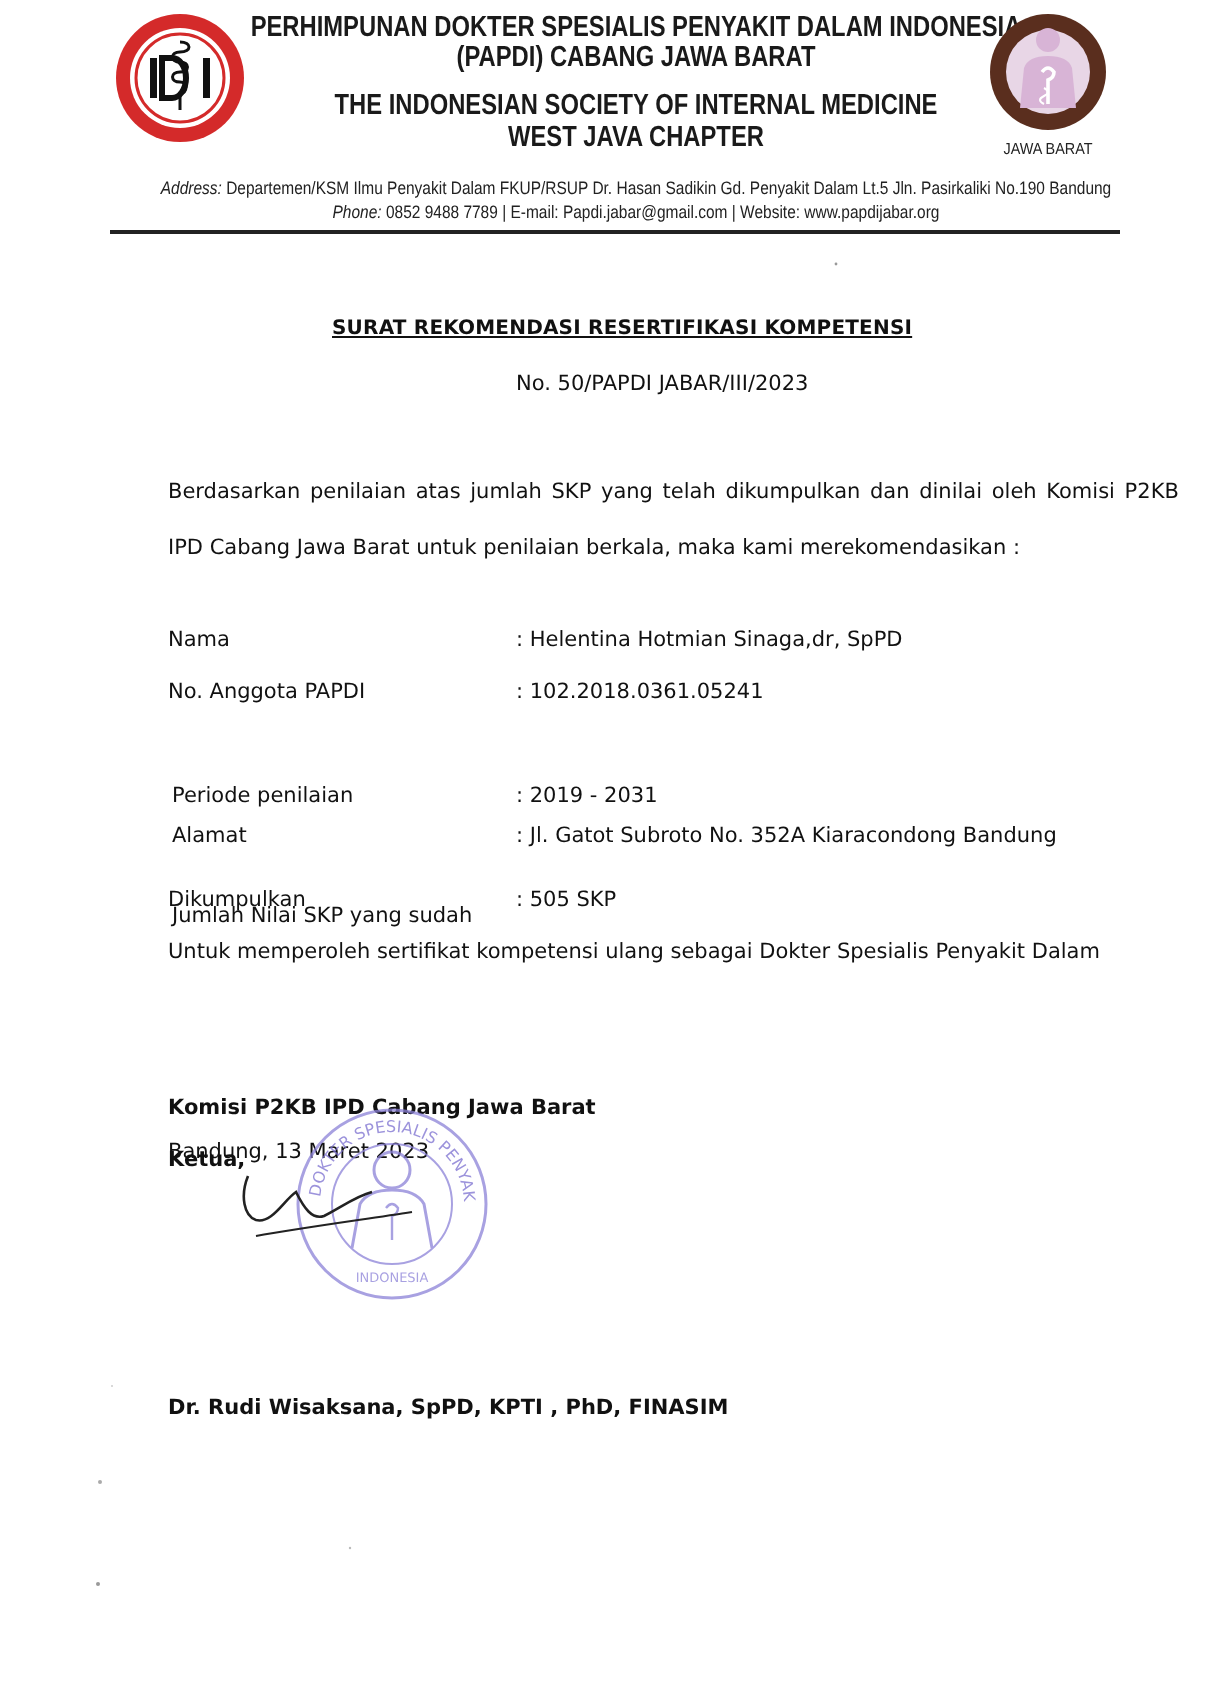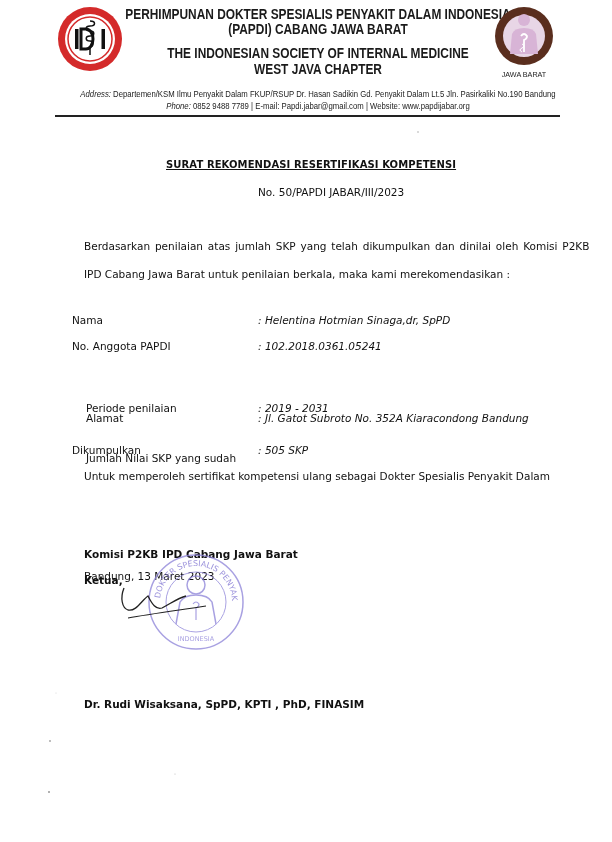--- a/index.html
+++ b/index.html
@@ -33,27 +33,27 @@
     position: absolute; left: 486px; top: 70px; width: 76px; text-align: center;
     font-family: "Liberation Sans", sans-serif; font-size: 8px; color: #222;
     transform: scaleX(0.9);
   }
   
   .t { position: absolute; font-size: 10.5px; color: #111; white-space: nowrap; }
   .title { left: 166px; top: 159px; font-weight: bold; text-decoration: underline; font-size: 10px; letter-spacing: 0.1px; }
   .docno { left: 258px; top: 186px; }
   .p1 { left: 84px; top: 240px; word-spacing: 1.5px; }
   .p2 { left: 84px; top: 268px; }
-  .lbl { left: 72px; }
+  .lbl { left: 84px; }
   .lbl.ind { left: 86px; }
-  .val { left: 258px; font-style: italic; }
+  .val { left: 258px; }
   .r1 { top: 314px; }
   .r2 { top: 340px; }
   .r3 { top: 372px; margin-top: 40px; }
-  .r4 { top: 392px; margin-top: 10px; }
+  .r4 { top: 392px; }
   .r5 { top: 418px; margin-top: 34px; }
   .r6 { top: 444px; }
   .purpose { left: 84px; top: 470px; text-align: right; }
   .date { left: 84px; top: 522px; margin-top: 48px; }
   .committee { left: 84px; top: 548px; font-weight: bold; }
   .ketua { left: 84px; top: 574px; font-weight: bold; }
   .signer { left: 84px; top: 650px; font-weight: bold; margin-top: 48px; }
   .stamp { position: absolute; left: 146px; top: 552px; width: 100px; height: 100px; opacity: 0.75; }
   .signature { position: absolute; left: 110px; top: 578px; width: 110px; height: 45px; }
   .specks { position: absolute; left: 0; top: 0; width: 612px; height: 842px; pointer-events: none; }

